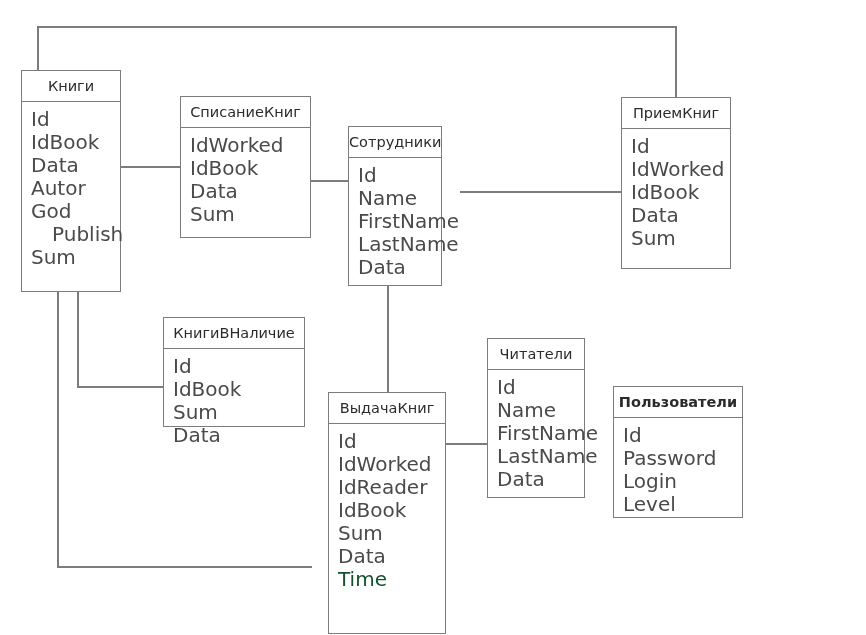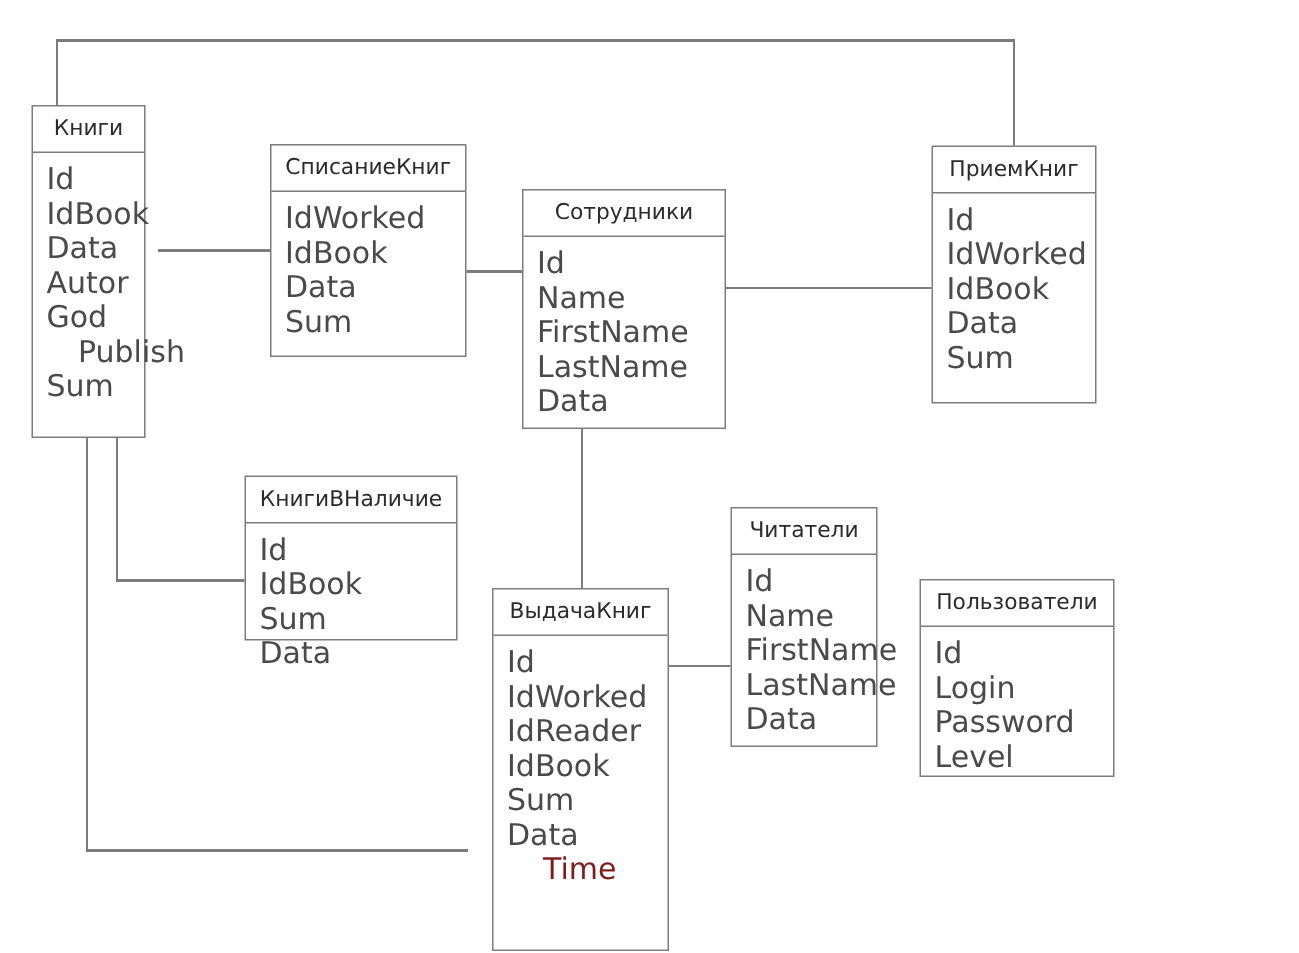--- a/index.html
+++ b/index.html
@@ -61,42 +61,42 @@
       <polyline points="105,167 180,167" fill="none" stroke="#7c7c7c" stroke-width="1.4" shape-rendering="crispEdges"></polyline>
       <polyline points="305,181 348,181" fill="none" stroke="#7c7c7c" stroke-width="1.4" shape-rendering="crispEdges"></polyline>
       <polyline points="460,192 621,192" fill="none" stroke="#7c7c7c" stroke-width="1.4" shape-rendering="crispEdges"></polyline>
       <polyline points="78,292 78,387 163,387" fill="none" stroke="#7c7c7c" stroke-width="1.4" shape-rendering="crispEdges"></polyline>
       <polyline points="58,292 58,567 312,567" fill="none" stroke="#7c7c7c" stroke-width="1.4" shape-rendering="crispEdges"></polyline>
       <polyline points="388,286 388,392" fill="none" stroke="#7c7c7c" stroke-width="1.4" shape-rendering="crispEdges"></polyline>
       <polyline points="430,444 487,444" fill="none" stroke="#7c7c7c" stroke-width="1.4" shape-rendering="crispEdges"></polyline>
     </svg>
 
   <div id="entities">
-      <div class="entity" style="left: 21px; top: 70px; width: 76px; height: 222px; border-color: rgb(124, 124, 124);">
+      <div class="entity" style="left: 21px; top: 70px; width: 100px; height: 222px; border-color: rgb(124, 124, 124);">
         <div class="entity-title" style="border-bottom-color: rgb(124, 124, 124); color: rgb(43, 43, 43);">Книги</div>
         <div class="entity-fields">
           <div class="field" style="color: rgb(74, 74, 74);">Id</div>
           <div class="field" style="color: rgb(74, 74, 74);">IdBook</div>
           <div class="field" style="color: rgb(74, 74, 74);">Data</div>
           <div class="field" style="color: rgb(74, 74, 74);">Autor</div>
           <div class="field" style="color: rgb(74, 74, 74);">God</div>
           <div class="field" style="color: rgb(74, 74, 74); margin-left: 21px;">Publish</div>
           <div class="field" style="color: rgb(74, 74, 74);">Sum</div>
         </div>
       </div>
       <div class="entity" style="left: 180px; top: 96px; width: 131px; height: 142px; border-color: rgb(124, 124, 124);">
         <div class="entity-title" style="border-bottom-color: rgb(124, 124, 124); color: rgb(43, 43, 43);">СписаниеКниг</div>
         <div class="entity-fields">
           <div class="field" style="color: rgb(74, 74, 74);">IdWorked</div>
           <div class="field" style="color: rgb(74, 74, 74);">IdBook</div>
           <div class="field" style="color: rgb(74, 74, 74);">Data</div>
           <div class="field" style="color: rgb(74, 74, 74);">Sum</div>
         </div>
       </div>
-      <div class="entity" style="left: 348px; top: 126px; width: 136px; height: 160px; border-color: rgb(124, 124, 124);">
+      <div class="entity" style="left: 348px; top: 126px; width: 94px; height: 160px; border-color: rgb(124, 124, 124);">
         <div class="entity-title" style="border-bottom-color: rgb(124, 124, 124); color: rgb(43, 43, 43);">Сотрудники</div>
         <div class="entity-fields">
           <div class="field" style="color: rgb(74, 74, 74);">Id</div>
           <div class="field" style="color: rgb(74, 74, 74);">Name</div>
           <div class="field" style="color: rgb(74, 74, 74);">FirstName</div>
           <div class="field" style="color: rgb(74, 74, 74);">LastName</div>
           <div class="field" style="color: rgb(74, 74, 74);">Data</div>
         </div>
       </div>
       <div class="entity" style="left: 621px; top: 97px; width: 110px; height: 172px; border-color: rgb(124, 124, 124);">
@@ -120,37 +120,37 @@
       </div>
       <div class="entity" style="left: 328px; top: 392px; width: 118px; height: 242px; border-color: rgb(124, 124, 124);">
         <div class="entity-title" style="border-bottom-color: rgb(124, 124, 124); color: rgb(43, 43, 43);">ВыдачаКниг</div>
         <div class="entity-fields">
           <div class="field" style="color: rgb(74, 74, 74);">Id</div>
           <div class="field" style="color: rgb(74, 74, 74);">IdWorked</div>
           <div class="field" style="color: rgb(74, 74, 74);">IdReader</div>
           <div class="field" style="color: rgb(74, 74, 74);">IdBook</div>
           <div class="field" style="color: rgb(74, 74, 74);">Sum</div>
           <div class="field" style="color: rgb(74, 74, 74);">Data</div>
-          <div class="field" style="color: #7f1d1d; margin-left: 24px;">Time</div>
+          <div class="field" style="color: #14532d;">Time</div>
         </div>
       </div>
       <div class="entity" style="left: 487px; top: 338px; width: 98px; height: 160px; border-color: rgb(124, 124, 124);">
         <div class="entity-title" style="border-bottom-color: rgb(124, 124, 124); color: rgb(43, 43, 43);">Читатели</div>
         <div class="entity-fields">
           <div class="field" style="color: rgb(74, 74, 74);">Id</div>
           <div class="field" style="color: rgb(74, 74, 74);">Name</div>
           <div class="field" style="color: rgb(74, 74, 74);">FirstName</div>
           <div class="field" style="color: rgb(74, 74, 74);">LastName</div>
           <div class="field" style="color: rgb(74, 74, 74);">Data</div>
         </div>
       </div>
       <div class="entity" style="left: 613px; top: 386px; width: 130px; height: 132px; border-color: rgb(124, 124, 124);">
-        <div class="entity-title" style="border-bottom-color: rgb(124, 124, 124); color: rgb(43, 43, 43);">Пользователи</div>
+        <div class="entity-title" style="border-bottom-color: rgb(124, 124, 124); color: rgb(43, 43, 43); font-weight: bold;">Пользователи</div>
         <div class="entity-fields">
           <div class="field" style="color: rgb(74, 74, 74);">Id</div>
+          <div class="field" style="color: rgb(74, 74, 74);">Password</div>
           <div class="field" style="color: rgb(74, 74, 74);">Login</div>
-          <div class="field" style="color: rgb(74, 74, 74);">Password</div>
           <div class="field" style="color: rgb(74, 74, 74);">Level</div>
         </div>
       </div>
     </div>
 
 </div>
 
 </body></html>

